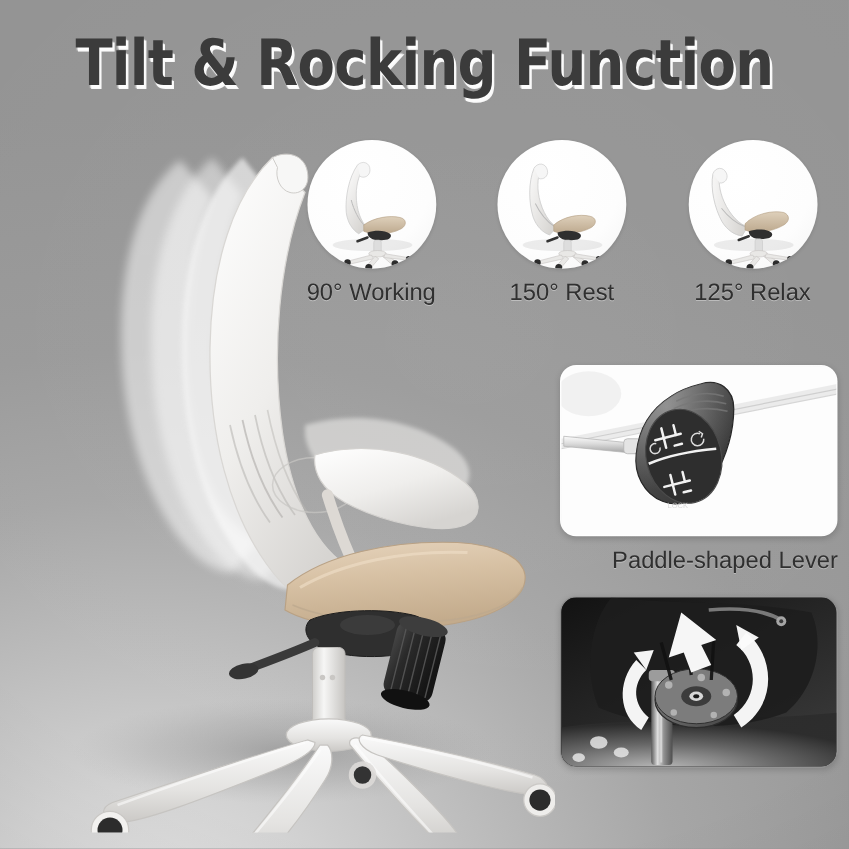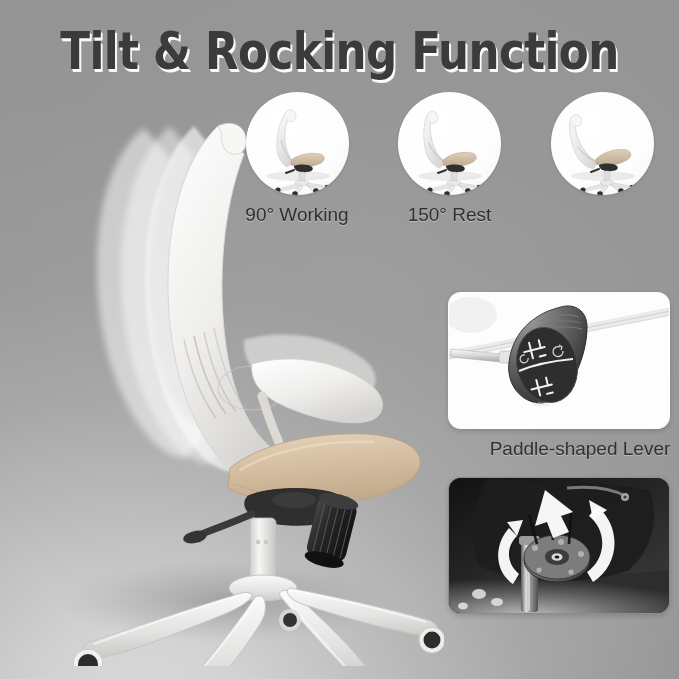--- a/index.html
+++ b/index.html
@@ -35,21 +35,21 @@
     letter-spacing:-0.6px;
     color:#3b3b3b;
     font-family:"DejaVu Sans Condensed","Liberation Sans",sans-serif;
     transform:scaleX(0.95);
     text-shadow: 2px 3px 0 rgba(255,255,255,0.92), 1px 2px 1px rgba(255,255,255,0.7);
     white-space:nowrap;
   }
 
   
   #badges {
-    position:absolute; top:92px; left:228px; right:8px;
+    position:absolute; top:112px; left:228px; right:8px;
     display:flex; justify-content:space-between; align-items:flex-start;
   }
   .badge { width:138px; display:flex; flex-direction:column; align-items:center; }
   .badge-circle {
     width:103px; height:103px; border-radius:50%;
     background:radial-gradient(circle at 38% 30%, #ffffff 0%, #fdfdfd 62%, #f3f3f3 100%);
     position:relative; overflow:hidden;
     box-shadow:0 1px 3px rgba(0,0,0,0.13);
   }
   .badge-label {
@@ -347,20 +347,21 @@
           <path d="M62 91 L80 94 L80 96 L61 94 Z"></path>
         </g>
         <g fill="#2c2c2c">
           <circle cx="32" cy="98" r="2.6"></circle>
             <circle cx="49" cy="102" r="2.8"></circle>
           <circle cx="70" cy="99" r="2.8"></circle>
             <circle cx="81" cy="95" r="2.3"></circle>
         </g>
       </svg>
     </div>
+    <div class="badge-label">125° Relax</div>
   </div>
 
 </div>
 
 <div class="panel-wrap" id="panel-lever">
   <div class="panel" id="lever-box">
     <svg viewBox="0 0 222 137" width="222" height="137">
       <defs>
         <linearGradient id="padG" x1="0.1" y1="0" x2="0.95" y2="1">
           <stop offset="0%" stop-color="#6e6e6e"></stop>

